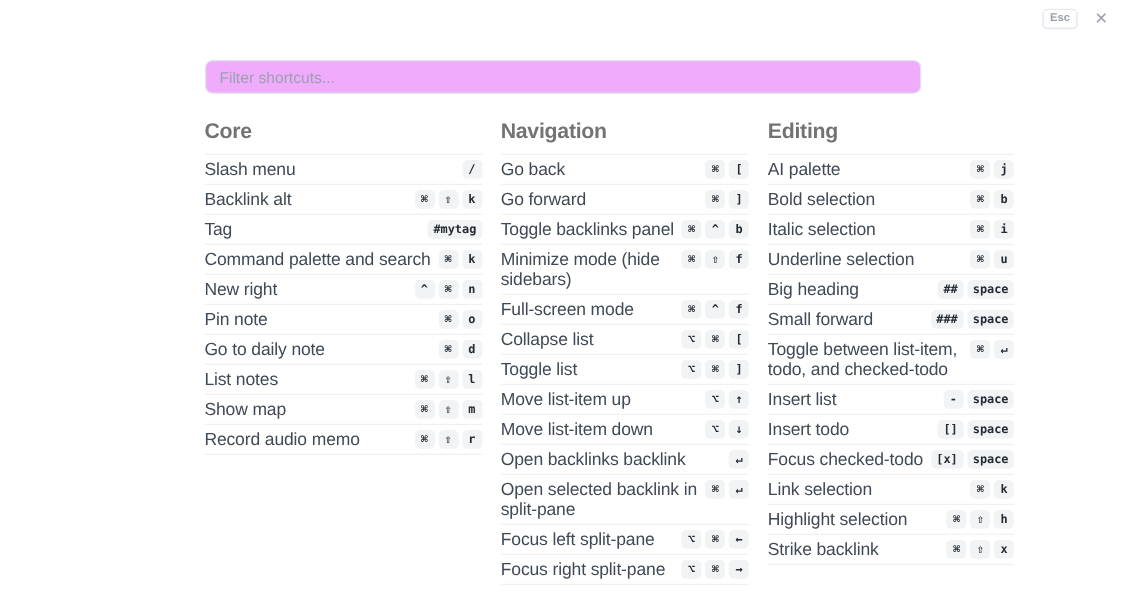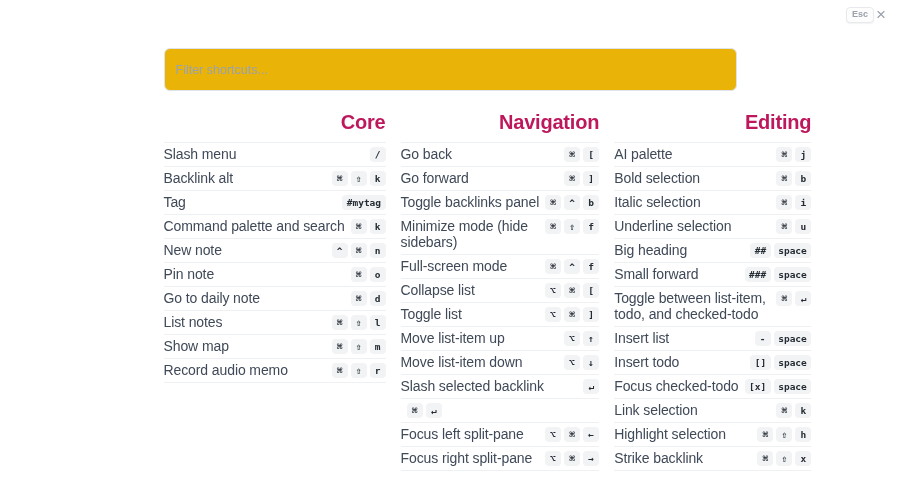--- a/index.html
+++ b/index.html
@@ -6,21 +6,21 @@
     margin: 0; padding: 0;
     width: 900px; height: 484px;
     background: #ffffff;
     overflow: hidden;
     font-family: "Liberation Sans", sans-serif;
     -webkit-font-smoothing: antialiased;
   }
   .topbar {
     position: absolute;
     top: 7px; right: 12px;
-    display: flex; gap: 0;
+    display: flex; gap: 12px;
   }
   .esc-badge {
     font-size: 9px; font-weight: 600;
     color: #9aa1aa;
     background: #fdfdfd;
     border: 1px solid #e7e9ec;
     border-radius: 4px;
     padding: 2px 5px 3px;
     box-shadow: 0 1px 1px rgba(0,0,0,0.05);
     line-height: 1;
@@ -31,45 +31,44 @@
     cursor: pointer;
     background: none; border: none; padding: 0 2px;
     font-family: "Liberation Sans", sans-serif;
   }
   .content {
     width: 573px;
     margin: 48px auto 0;
   }
   .filter-input {
     box-sizing: border-box;
-    width: 100%; height: 43px;
+    width: 100%; height: 27px;
     border: 1px solid #dfe4ea;
     border-radius: 6px;
     padding: 0 11px;
     font-size: 12.5px;
     font-family: "Liberation Sans", sans-serif;
     color: #334150;
     outline: none;
-    background: #eab308;
+    background: #f0abfc;
   }
   .filter-input::placeholder { color: #98a2b0; }
   .grid {
     margin-top: 20px;
     display: grid;
     grid-template-columns: repeat(3, 1fr);
     column-gap: 15px;
     align-items: start;
   }
   .col-title {
-    font-size: 20px;
+    font-size: 17px;
     font-weight: 700;
-    color: #be185d;
+    color: #737373;
     margin: 0 0 8px 0;
     letter-spacing: -0.2px;
-    text-align: right;
   }
   .shortcut-list { border-top: 1px solid #eef1f4; }
   .shortcut-row {
     display: flex;
     justify-content: space-between;
     align-items: flex-start;
     padding: 3px 0 4px;
     border-bottom: 1px solid #eef1f4;
   }
   .shortcut-label {
@@ -136,21 +135,21 @@
             </span>
           </div>
           <div class="shortcut-row">
             <span class="shortcut-label">Command palette and search</span>
             <span class="keys">
               <kbd class="kbd">⌘</kbd>
               <kbd class="kbd">k</kbd>
             </span>
           </div>
           <div class="shortcut-row">
-            <span class="shortcut-label">New note</span>
+            <span class="shortcut-label">New right</span>
             <span class="keys">
               <kbd class="kbd">^</kbd>
               <kbd class="kbd">⌘</kbd>
               <kbd class="kbd">n</kbd>
             </span>
           </div>
           <div class="shortcut-row">
             <span class="shortcut-label">Pin note</span>
             <span class="keys">
               <kbd class="kbd">⌘</kbd>
@@ -256,26 +255,28 @@
             </span>
           </div>
           <div class="shortcut-row">
             <span class="shortcut-label">Move list-item down</span>
             <span class="keys">
               <kbd class="kbd">⌥</kbd>
               <kbd class="kbd">↓</kbd>
             </span>
           </div>
           <div class="shortcut-row">
-            <span class="shortcut-label">Slash selected backlink</span>
+            <span class="shortcut-label">Open backlinks backlink</span>
             <span class="keys">
               <kbd class="kbd">↵</kbd>
             </span>
           </div>
           <div class="shortcut-row">
+            <span class="shortcut-label">Open selected backlink in
+split-pane</span>
             <span class="keys">
               <kbd class="kbd">⌘</kbd>
               <kbd class="kbd">↵</kbd>
             </span>
           </div>
           <div class="shortcut-row">
             <span class="shortcut-label">Focus left split-pane</span>
             <span class="keys">
               <kbd class="kbd">⌥</kbd>
               <kbd class="kbd">⌘</kbd>

